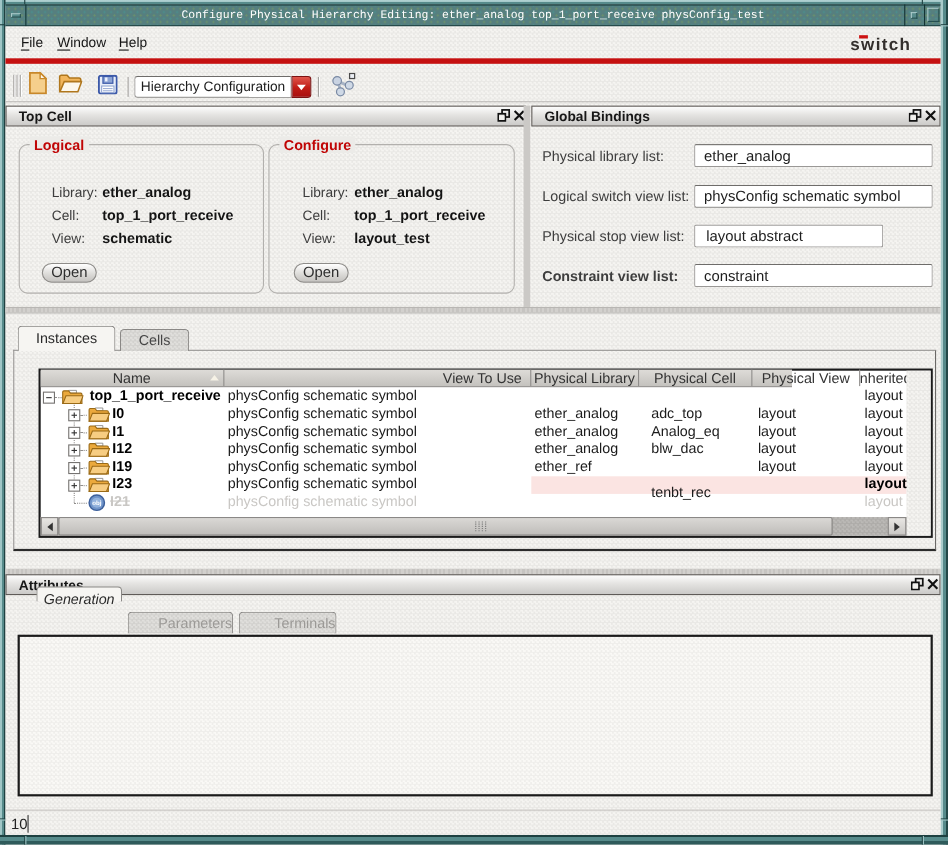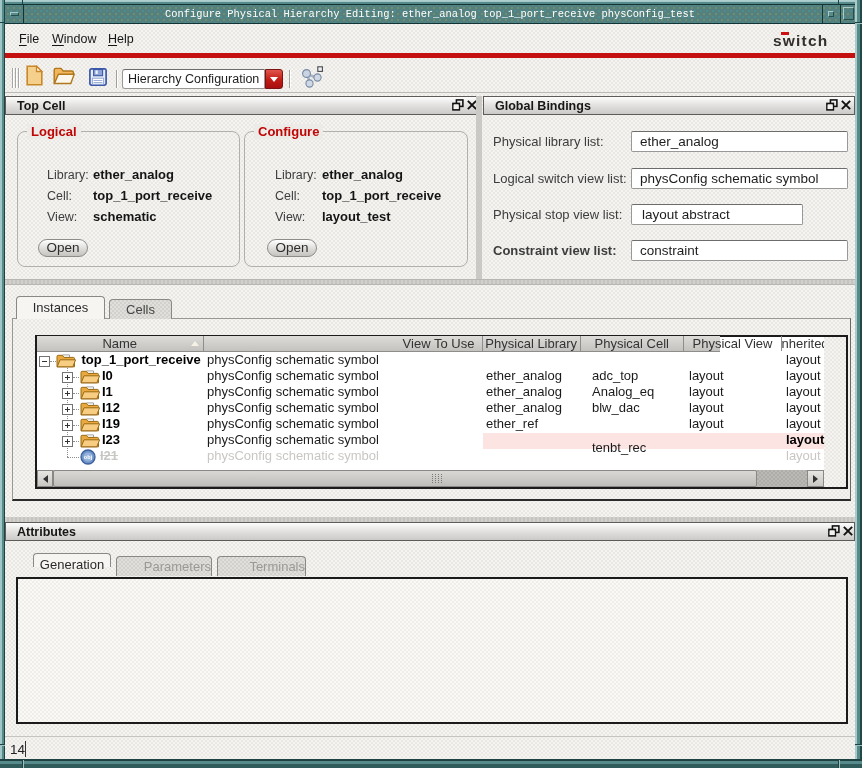--- a/index.html
+++ b/index.html
@@ -320,18 +320,18 @@
 <svg class="dbtn" style="left:828px;top:525px;" width="11" height="11" viewBox="0 0 13 13">
  <rect x="4.8" y="1" width="7" height="7" fill="none" stroke="#111" stroke-width="1.7"></rect>
  <rect x="1" y="4.8" width="7" height="7" fill="#e9e8e5" stroke="#111" stroke-width="1.7"></rect>
  <rect x="1.8" y="6.6" width="5.4" height="4.2" fill="#f2f1ee"></rect>
 </svg>
 <svg class="dbtn" style="left:842px;top:525px;" width="11" height="11" viewBox="0 0 13 13">
  <path d="M2 2 L11 11 M11 2 L2 11" stroke="#111" stroke-width="2.1"></path>
 </svg>
 <div class="tab taboff tabdis" style="left:116px;top:556px;width:96px;height:20px;line-height:19px;">Parameters</div>
 <div class="tab taboff tabdis" style="left:217px;top:556px;width:89px;height:20px;line-height:19px;">Terminals</div>
-<div class="tab tabon" style="left:33px;top:553px;width:78px;height:14px;line-height:22px;">Generation</div>
+<div class="tab tabon" style="left:33px;top:533px;width:78px;height:14px;line-height:22px;font-style:italic;">Generation</div>
 <div class="abs dither2" style="left:16px;top:577px;width:832px;height:147px;border:2px solid #1b1b1b;box-sizing:border-box;"></div>
 
 <div class="abs" style="left:5px;top:736px;width:850px;height:1px;background:#c6c4c0;"></div>
-<div class="abs" style="left:10px;top:742px;font-size:13.5px;color:#222;">14</div>
+<div class="abs" style="left:10px;top:742px;font-size:13.5px;color:#222;">10</div>
 <div class="abs" style="left:25px;top:741px;width:1px;height:16px;background:#333;"></div>
 
 </body></html>

